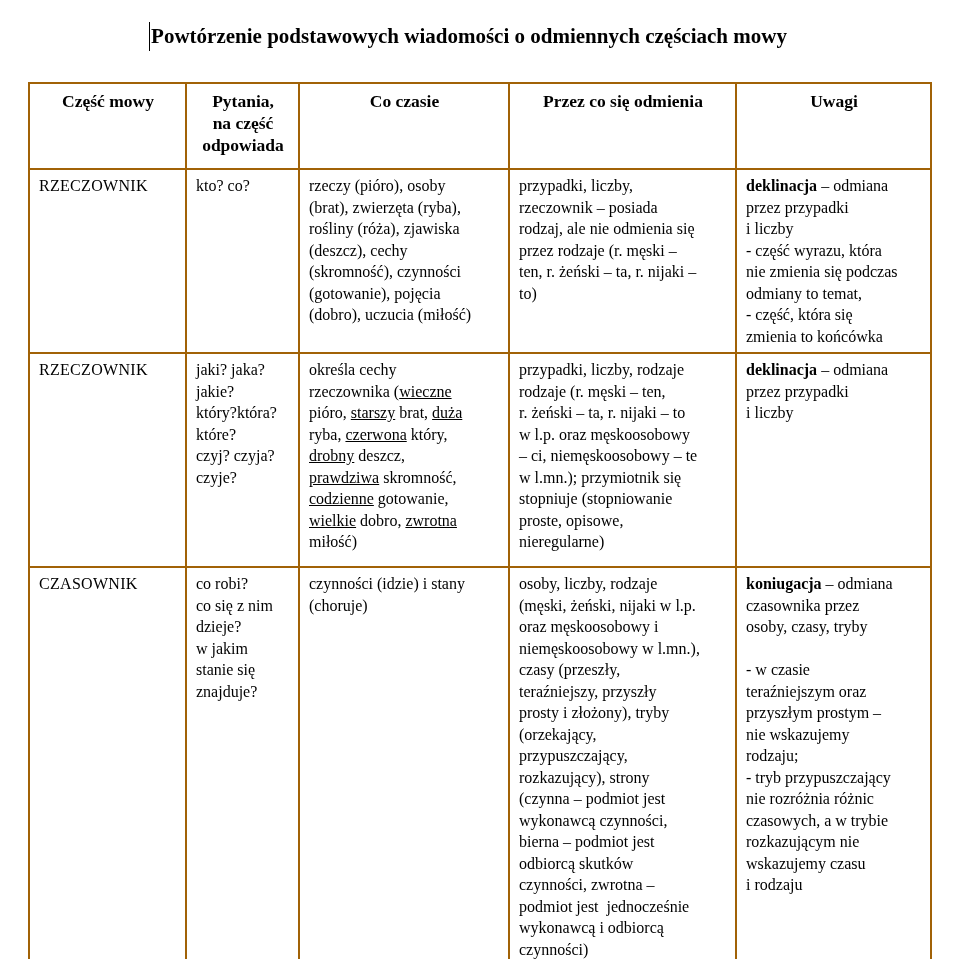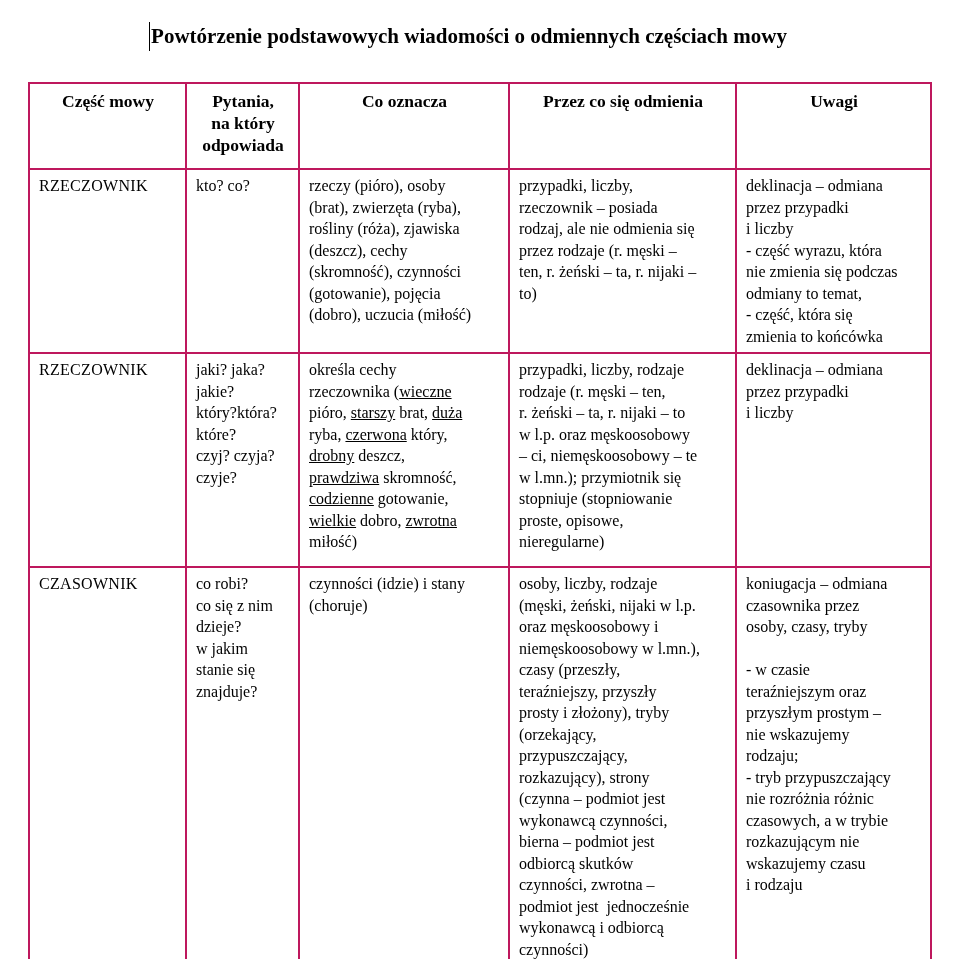--- a/index.html
+++ b/index.html
@@ -36,21 +36,21 @@
     vertical-align: middle;
   }
 
   table.main {
     border-collapse: collapse;
     table-layout: fixed;
     margin: 33px 0 0 28px;
     width: 902px;
   }
   table.main th, table.main td {
-    border: 2px solid #be185d;
+    border: 2px solid #a16207;
     vertical-align: top;
     box-sizing: border-box;
     padding: 5px 8px 5px 9px;
     white-space: pre-wrap;
     font-size: 16px;
     line-height: 21.5px;
     overflow: hidden;
   }
   table.main th {
     font-weight: bold;
@@ -63,21 +63,21 @@
   tr.row-1 { height: 172px; }
   tr.row-2 { height: 214px; }
   tr.row-3 { height: 398px; }
 
   td.part {
     font-size: 17.5px;
     letter-spacing: 0.3px;
     white-space: nowrap;
     padding-top: 7px;
   }
-  .b { font-weight: normal; }
+  .b { font-weight: bold; }
   .u { text-decoration: underline; text-align: right; }
 </style>
 </head>
 <body>
 
 <div class="doc">
 
   <div class="title-row"><span class="caret"></span><span class="title">Powtórzenie podstawowych wiadomości o odmiennych częściach mowy</span></div>
 
   <table class="main">
@@ -85,23 +85,23 @@
       <col style="width:157px">
       <col style="width:113px">
       <col style="width:210px">
       <col style="width:227px">
       <col style="width:195px">
     </colgroup>
     <thead>
       <tr class="row-header">
         <th>Część mowy</th>
         <th>Pytania,
-na który
+na część
 odpowiada</th>
-        <th>Co oznacza</th>
+        <th>Co czasie</th>
         <th>Przez co się odmienia</th>
         <th>Uwagi</th>
       </tr>
     </thead>
     <tbody>
       <tr class="row-1">
         <td class="part">RZECZOWNIK</td>
         <td>kto? co?</td>
         <td>rzeczy (pióro), osoby
 (brat), zwierzęta (ryba),

